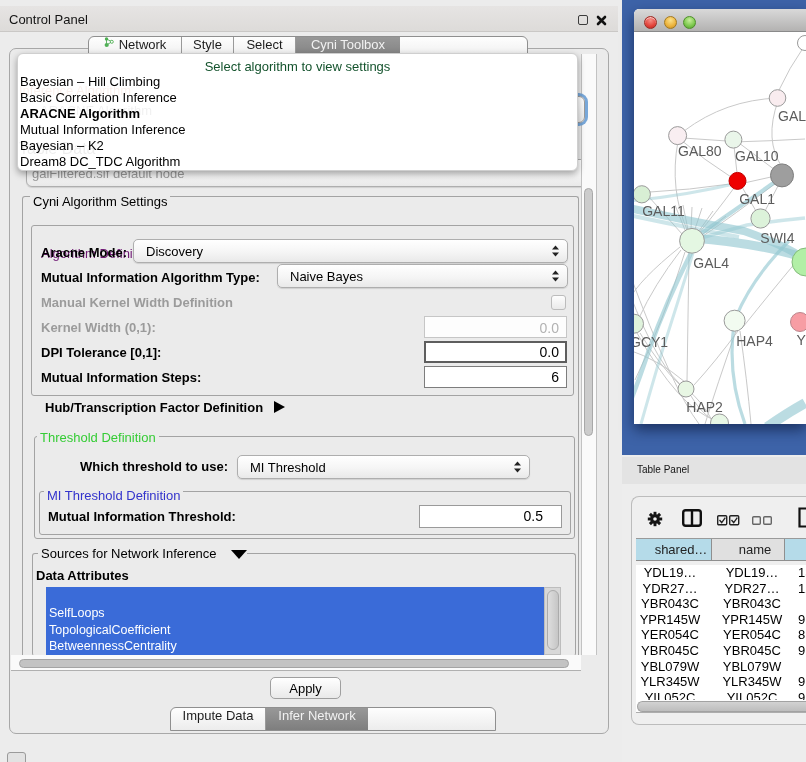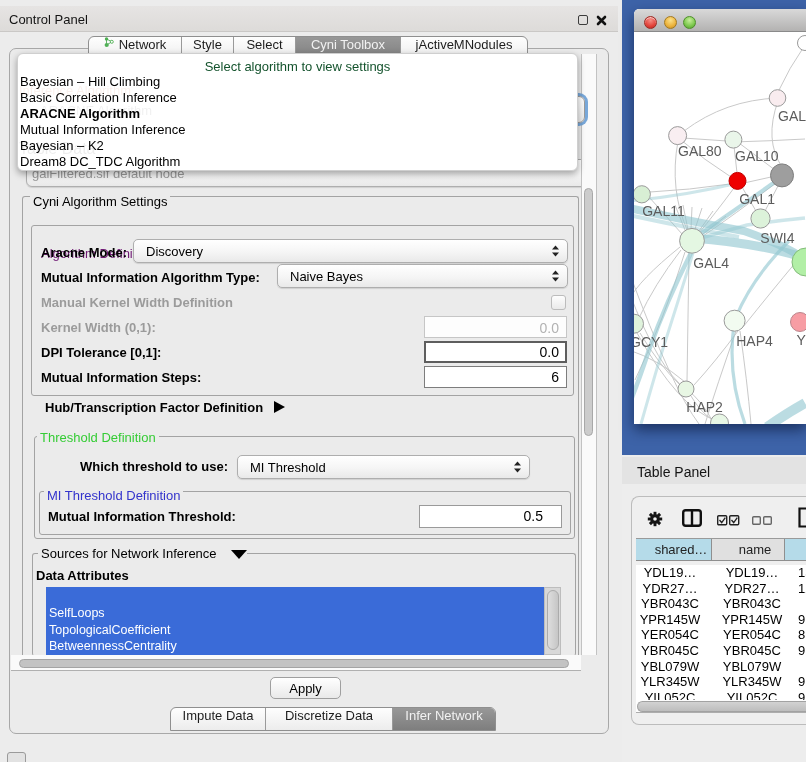--- a/index.html
+++ b/index.html
@@ -37,21 +37,20 @@
 <div class="abs" style="left:88px;top:36px;width:438px;height:23px;border:1px solid #8f8f8f;border-radius:6px 6px 0 0;background:linear-gradient(#fefefe,#ececec);overflow:hidden;display:flex;">
   <div class="tabseg" style="width:92px;border-left:none;"><svg width="10" height="11" viewBox="0 0 10 11" style="margin-right:5px;">
         <path d="M2.5 2 L2.5 8 M2.5 2 L7.5 4.5 M2.5 8 L7.5 5" stroke="#55a85c" stroke-width="0.9" fill="none"></path>
         <circle cx="2.5" cy="2" r="1.7" fill="#4caf50"></circle>
         <circle cx="2.7" cy="8" r="2.1" fill="#51b056"></circle>
         <circle cx="7.8" cy="4.8" r="1.5" fill="#ffffff" stroke="#4caf50" stroke-width="0.9"></circle>
       </svg>Network</div>
   <div class="tabseg" style="width:51px;">Style</div>
   <div class="tabseg" style="width:61px;">Select</div>
   <div class="tabseg" style="width:104px;background:linear-gradient(#989898,#7e7e7e);color:#f2f2f2;">Cyni Toolbox</div>
-  <div class="tabseg" style="width:126px;">jActiveMNodules</div>
 </div>
 
 <div class="abs" style="left:15px;top:54px;width:566px;height:601px;background:#ebebeb;"></div>
 
 <div class="abs" style="left:26px;top:96px;width:559px;height:27px;border-radius:6px;box-shadow:0 0 0 3px rgba(106,158,213,0.9);background:linear-gradient(#fff,#e9e9e9);border:1px solid #9a9a9a;box-sizing:border-box;z-index:5;"></div>
 
 <div class="combo" style="left:26px;top:159px;width:559px;height:26px;border-radius:6px;">
   <div class="ct" style="left:5px;color:#9a9a9a;">galFiltered.sif default node</div>
 </div>
 
@@ -122,21 +121,20 @@
 <div class="abs" style="left:11px;top:655px;width:570px;height:15px;background:#fafafa;border-bottom:1px solid #b0b0b0;"></div>
 <div class="abs" style="left:19px;top:658.5px;width:550px;height:9px;background:#c3c3c3;border:1px solid #a4a4a4;border-radius:5px;box-sizing:border-box;"></div>
 
 <div class="abs" style="left:581px;top:54px;width:16px;height:601px;background:#fafafa;border-left:1px solid #c2c2c2;border-right:1px solid #c2c2c2;box-sizing:border-box;"></div>
 <div class="abs" style="left:583.5px;top:188px;width:9px;height:248px;background:#cccccc;border:1px solid #a8a8a8;border-radius:5px;box-sizing:border-box;"></div>
 
 <div class="abs" style="left:270px;top:677px;width:69px;height:20px;border:1px solid #9f9f9f;border-radius:5px;background:linear-gradient(#ffffff,#e9e9e9);display:flex;align-items:center;justify-content:center;font-size:13px;">Apply</div>
 
 <div class="abs" style="left:146px;top:707px;width:324px;height:22px;border:1px solid #8f8f8f;border-radius:6px 6px 0 0;background:linear-gradient(#fefefe,#ececec);overflow:hidden;display:flex;margin-left:24px;">
   <div class="tabseg" style="width:94px;border-left:none;">Impute Data</div>
-  <div class="tabseg" style="width:126px;">Discretize Data</div>
   <div class="tabseg" style="width:102px;background:linear-gradient(#989898,#7e7e7e);color:#f2f2f2;">Infer Network</div>
 </div>
 
 <div class="abs" style="left:7px;top:752px;width:17px;height:12px;border:1px solid #9a9a9a;border-radius:3px;background:#e2e2e2;"></div>
 
 <div class="abs" style="left:19px;top:83px;font-size:13px;color:#c2410c;opacity:0.07;z-index:60;">Inference Algorithm</div>
 <div class="abs" style="left:40px;top:103px;font-size:13px;color:#000;opacity:0.06;z-index:60;">ARACNE Algorithm</div>
 <div class="abs" style="left:19px;top:140px;font-size:16px;color:#000;opacity:0.07;z-index:60;">Table Data</div>
 
 <div class="abs" style="left:17px;top:53px;width:561px;height:118px;background:#fff;border:1px solid #cfcfcf;border-radius:6px;box-sizing:border-box;box-shadow:0 3px 7px rgba(0,0,0,0.35);z-index:50;">
@@ -223,21 +221,21 @@
 <text x="761.3" y="243.4" font-size="14" fill="#5c5c5c">SWI4</text>
 <text x="694.3" y="268" font-size="14" fill="#5c5c5c">GAL4</text>
 <text x="631" y="346.5" font-size="14" fill="#5c5c5c">GCY1</text>
 <text x="737.2" y="345.5" font-size="14" fill="#5c5c5c">HAP4</text>
 <text x="797.5" y="345" font-size="14" fill="#5c5c5c">Y</text>
 <text x="687.3" y="411.7" font-size="14" fill="#5c5c5c">HAP2</text>
 </svg>
 </div>
 
 <div class="abs" style="left:622px;top:457px;width:184px;height:27px;background:#e3e3e3;"></div>
-<div class="abs" style="left:637px;top:464px;font-size:14px;color:#141414;">Table Panel</div>
+<div class="abs" style="left:637px;top:464px;font-size:10px;color:#141414;">Table Panel</div>
 <div class="abs" style="left:622px;top:484px;width:184px;height:278px;background:#ededed;"></div>
 
 <div class="abs" style="left:631px;top:496px;width:180px;height:227px;border:1px solid #bcbcbc;border-radius:8px 0 0 8px;background:#efefef;border-right:none;">
 
   <svg style="position:absolute;left:15px;top:14px;" width="16" height="16" viewBox="0 0 16 16">
     <g fill="#151515">
         <circle cx="8" cy="8" r="4.8"></circle>
     <g stroke="#151515" stroke-width="2.9">
           <line x1="8" y1="0.8" x2="8" y2="15.2"></line>
           <line x1="0.8" y1="8" x2="15.2" y2="8"></line>

